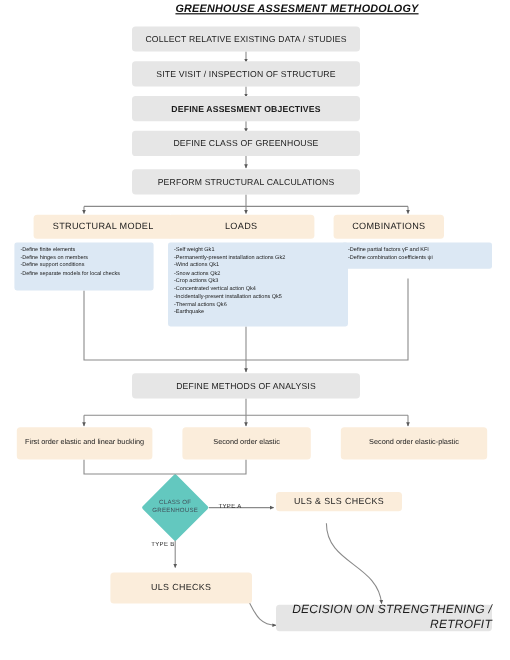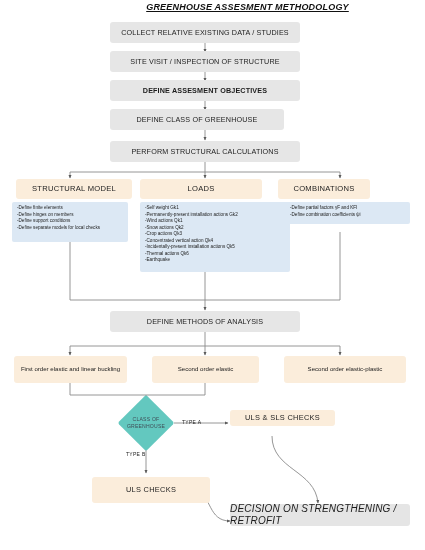--- a/index.html
+++ b/index.html
@@ -27,21 +27,21 @@
     width: 425px;
     height: 550px;
     pointer-events: none;
   }
   .node {
     position: absolute;
     box-sizing: border-box;
     display: flex;
     align-items: center;
     justify-content: center;
-    text-align: left;
+    text-align: right;
     border-radius: 3px;
     line-height: 1.25;
   }
   .proc {
     background: #e6e6e6;
     font-size: 7.2px;
     letter-spacing: 0.15px;
     color: #1c1c1c;
   }
   .cat-head {
@@ -179,25 +179,25 @@
       <path d="M 196 490 C 212 496, 208 521, 230 521" marker-end="url(#arw)"></path>
     </g>
   </svg>
 
   <div class="node proc" style="left:110px; top:22px; width:190px; height:21px;">COLLECT RELATIVE EXISTING DATA / STUDIES</div>
 
   <div class="node proc" style="left:110px; top:51px; width:190px; height:21px;">SITE VISIT  / INSPECTION OF STRUCTURE</div>
 
   <div class="node proc" style="left:110px; top:80px; width:190px; height:21px;font-weight:bold;">DEFINE ASSESMENT OBJECTIVES</div>
 
-  <div class="node proc" style="left:110px; top:109px; width:174px; height:21px;">DEFINE CLASS OF GREENHOUSE</div>
+  <div class="node proc" style="left:110px; top:109px; width:190px; height:21px;">DEFINE CLASS OF GREENHOUSE</div>
 
   <div class="node proc" style="left:110px; top:141px; width:190px; height:21px;">PERFORM STRUCTURAL CALCULATIONS</div>
 
-  <div class="node cat-head" style="left:16px; top:179px; width:116px; height:20px;">STRUCTURAL MODEL</div>
+  <div class="node cat-head" style="left:28px; top:179px; width:116px; height:20px;">STRUCTURAL MODEL</div>
 
   <div class="node cat-head" style="left:140px; top:179px; width:122px; height:20px;">LOADS</div>
 
   <div class="node cat-head" style="left:278px; top:179px; width:92px; height:20px;">COMBINATIONS</div>
 
   <div class="node detail" style="left:12px; top:202px; width:116px; height:40px;">
     <div>-Define finite elements</div>
     <div>-Define hinges on members</div>
     <div>-Define support conditions</div>
     <div class="wrap">-Define separate models for local checks</div>

